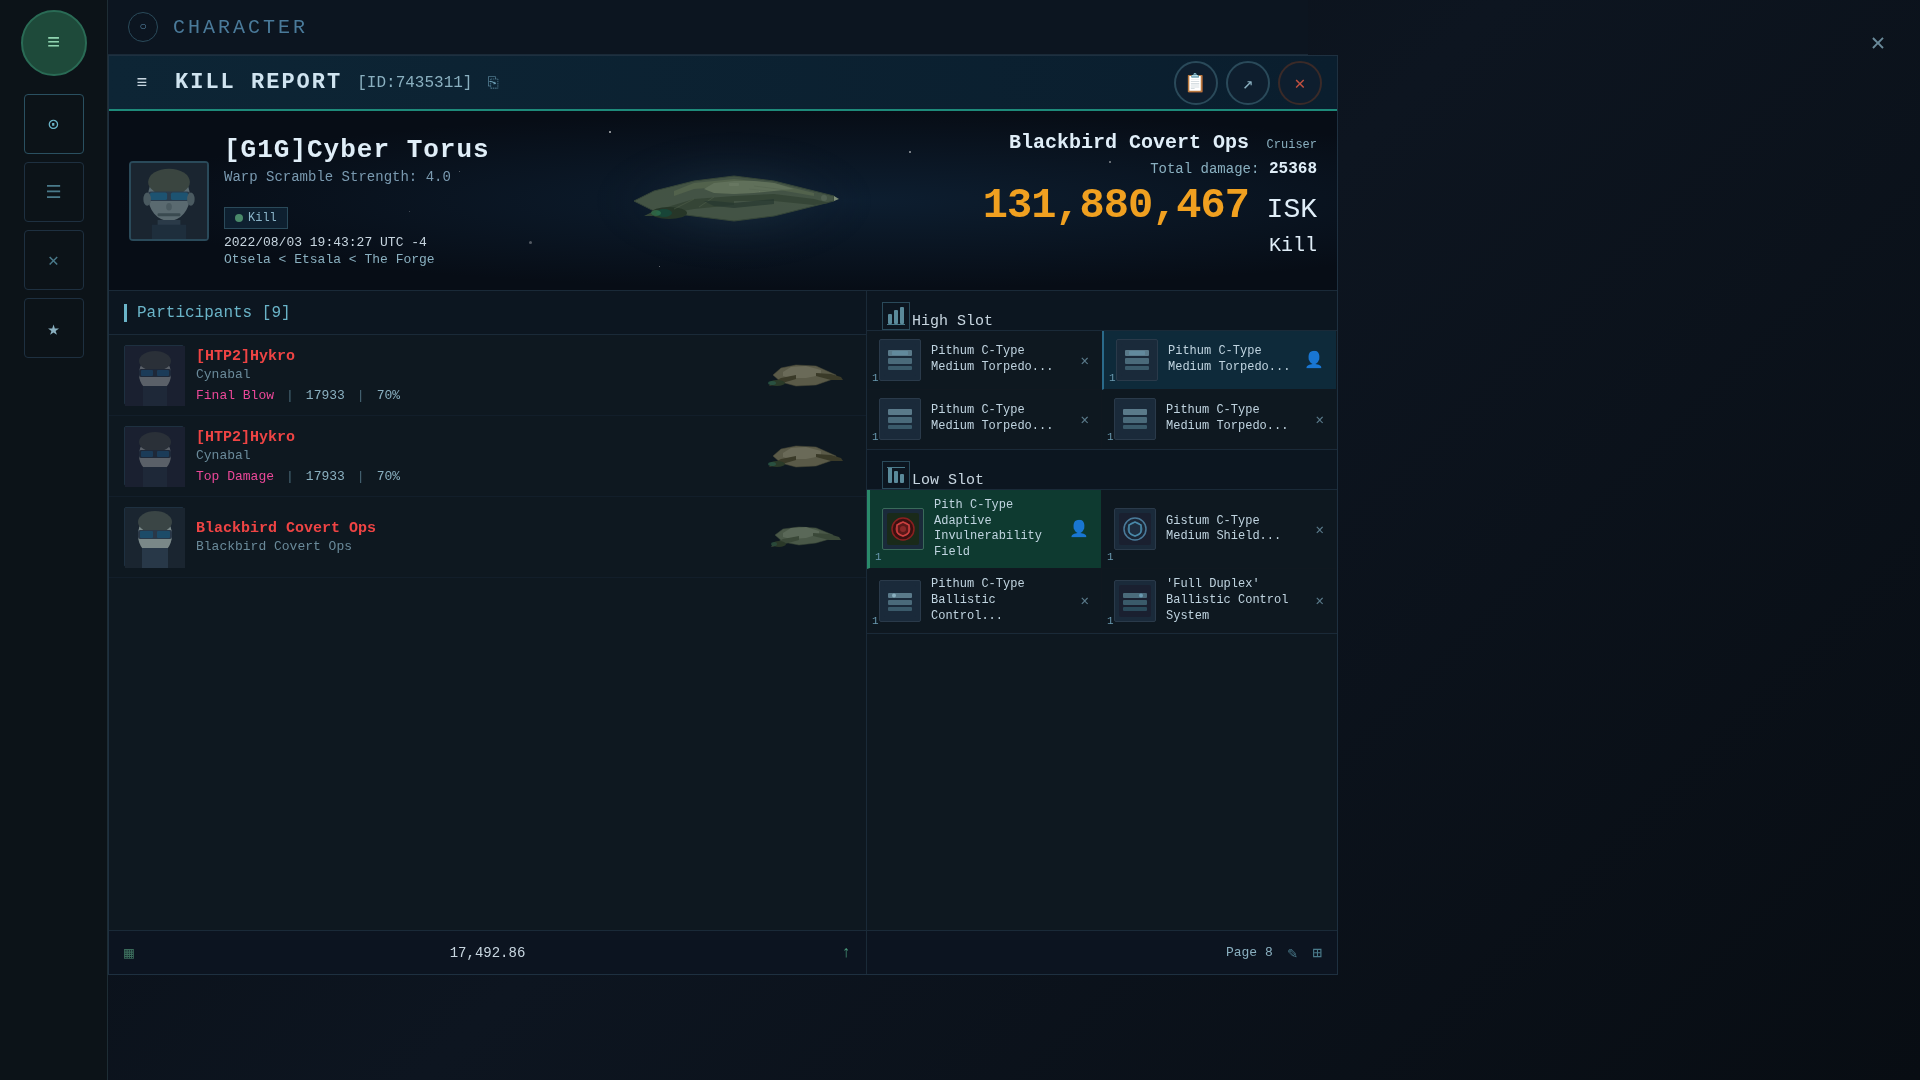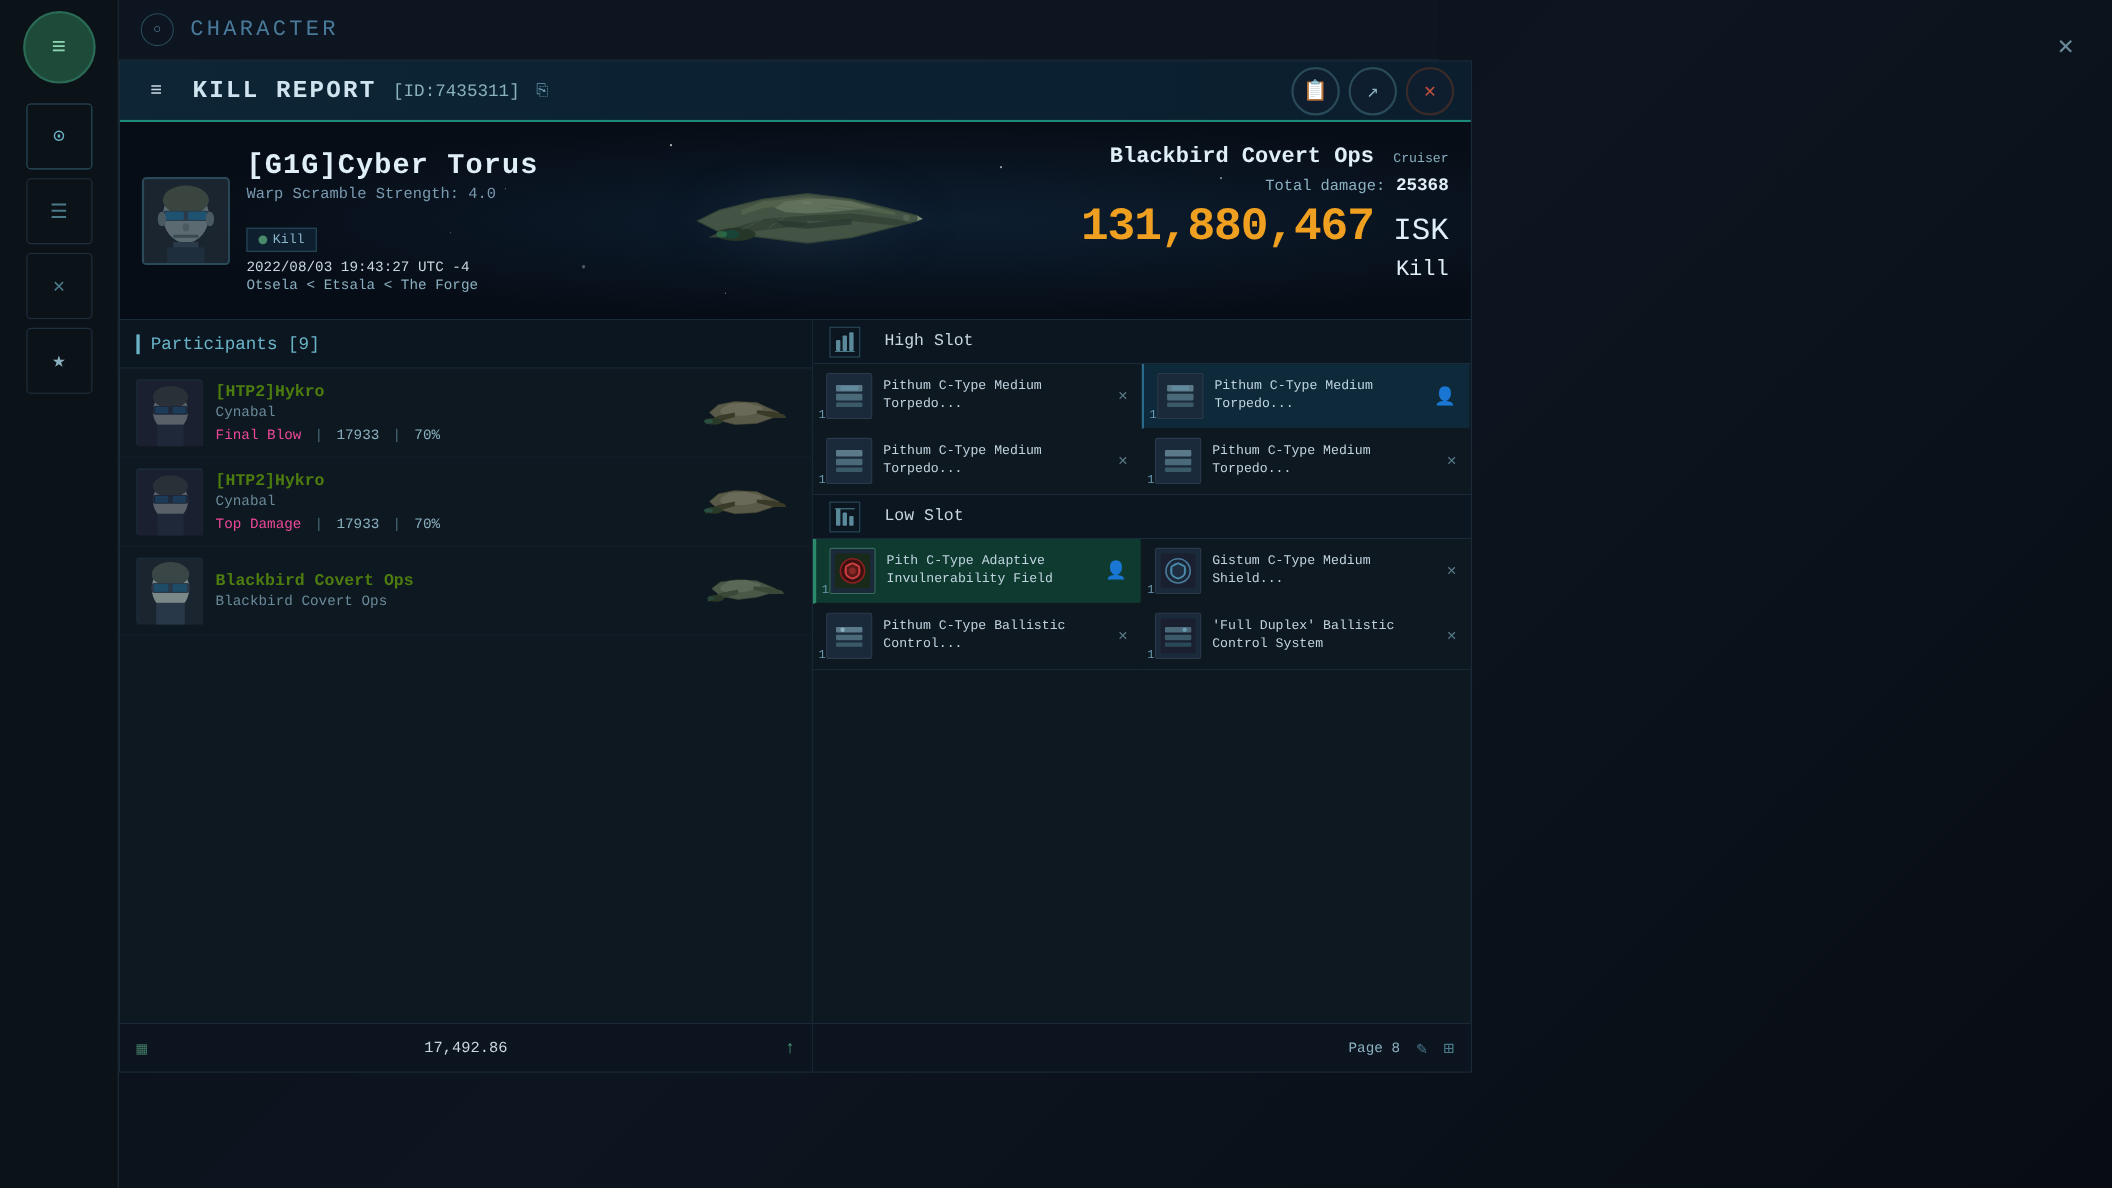--- a/index.html
+++ b/index.html
@@ -293,21 +293,21 @@
     }
 
     
     .content-area {
       display: flex;
       height: calc(100% - 235px);
     }
 
     
     .participants-panel {
-      width: 630px;
+      width: 758px;
       border-right: 1px solid #1a2a38;
       display: flex;
       flex-direction: column;
     }
 
     .panel-header {
       height: 44px;
       display: flex;
       align-items: center;
       padding: 0 15px;
@@ -344,21 +344,21 @@
       flex-shrink: 0;
       border-radius: 2px;
     }
 
     .participant-details {
       flex: 1;
     }
 
     .participant-name {
       font-size: 15px;
-      color: #4d7c0f;
+      color: #ef4444;
       font-weight: bold;
     }
 
     .participant-ship {
       font-size: 13px;
       color: #6a8a9a;
       margin-top: 2px;
     }
 
     .participant-stats {
@@ -387,23 +387,23 @@
       flex-direction: column;
     }
 
     .slot-section {
       border-bottom: 1px solid #1a2a38;
     }
 
     .slot-header {
       height: 40px;
       display: flex;
-      align-items: center;
+      align-items: flex-end;
       padding: 0 15px;
-      gap: 22px;
+      gap: 2px;
       background: #0c1620;
       border-bottom: 1px solid #1a2a38;
     }
 
     .slot-header-icon {
       width: 28px; height: 28px;
       border: 1px solid #2a4a5a;
       display: flex; align-items: center; justify-content: center;
       color: #5a8a9a;
       font-size: 12px;

